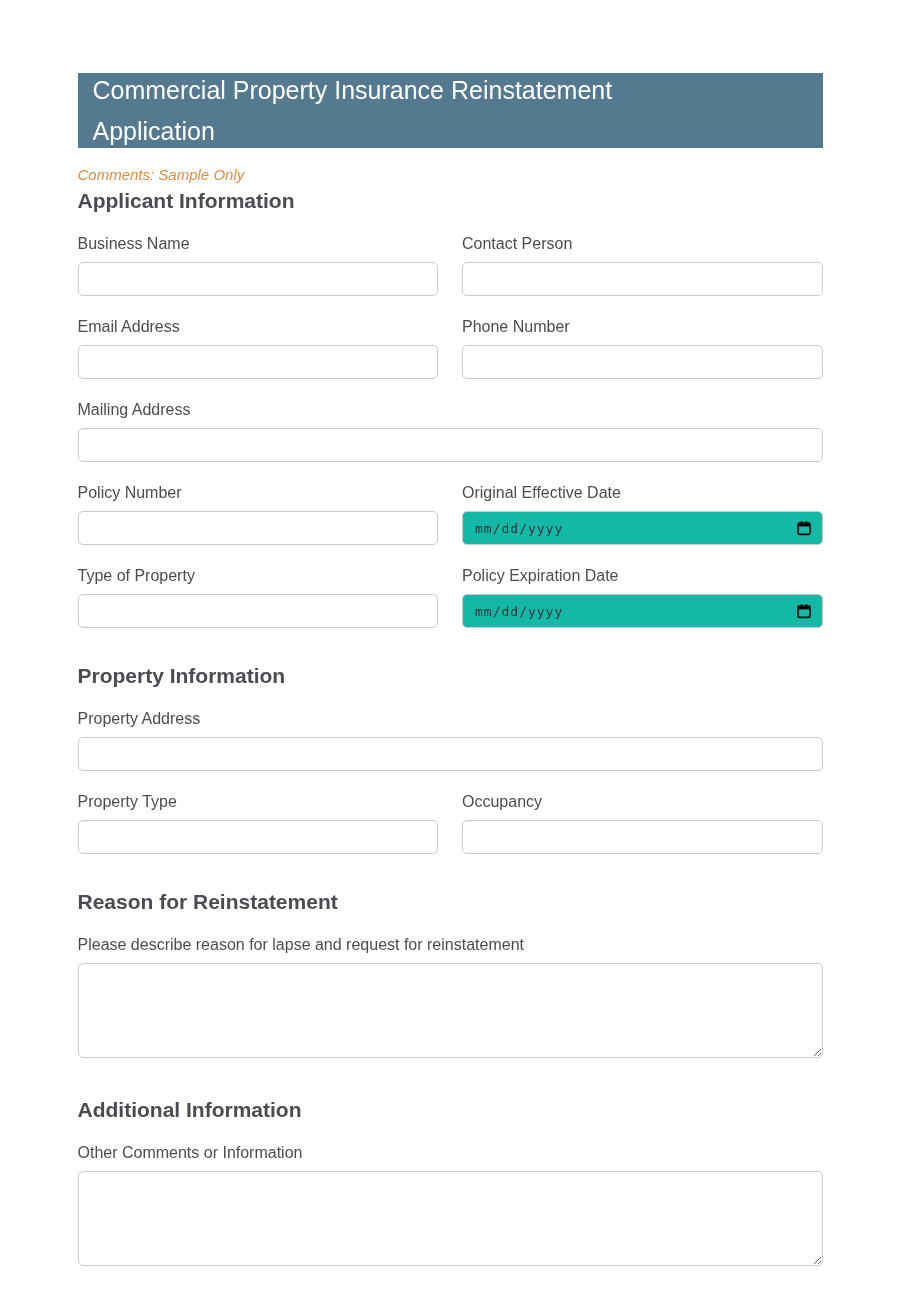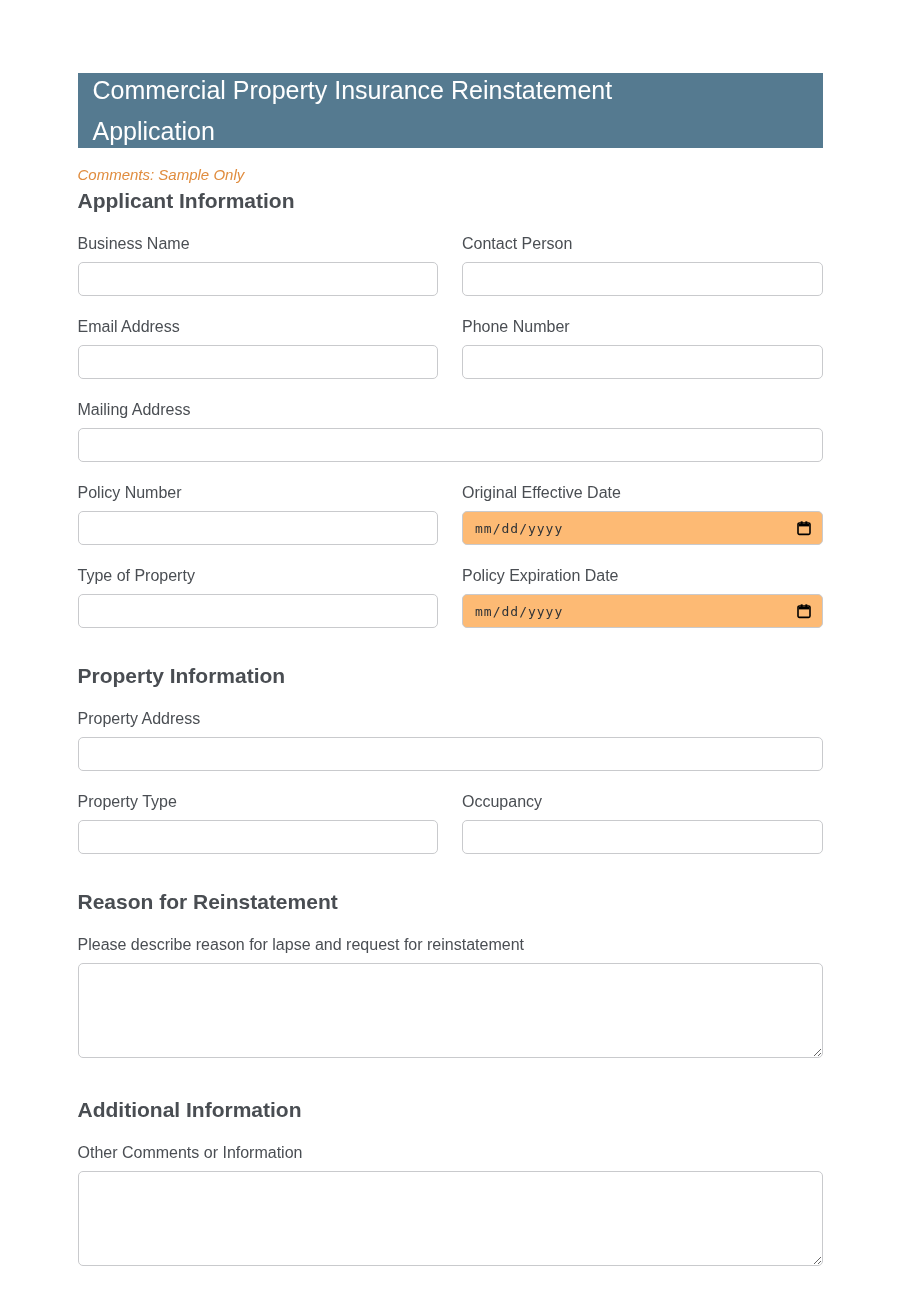--- a/index.html
+++ b/index.html
@@ -82,21 +82,21 @@
     background: #fff;
     outline: none;
   }
   .date-box {
     box-sizing: border-box;
     width: 100%;
     height: 34px;
     border: 1px solid #c9cacd;
     border-radius: 5px;
     padding: 0 10px 0 12px;
-    background: #fdba74;
+    background: #14b8a6;
     display: flex;
     align-items: center;
     justify-content: space-between;
     cursor: text;
   }
   .date-text {
     font-family: "DejaVu Sans Mono", monospace;
     font-size: 13px;
     color: #2f3337;
     letter-spacing: 1px;

